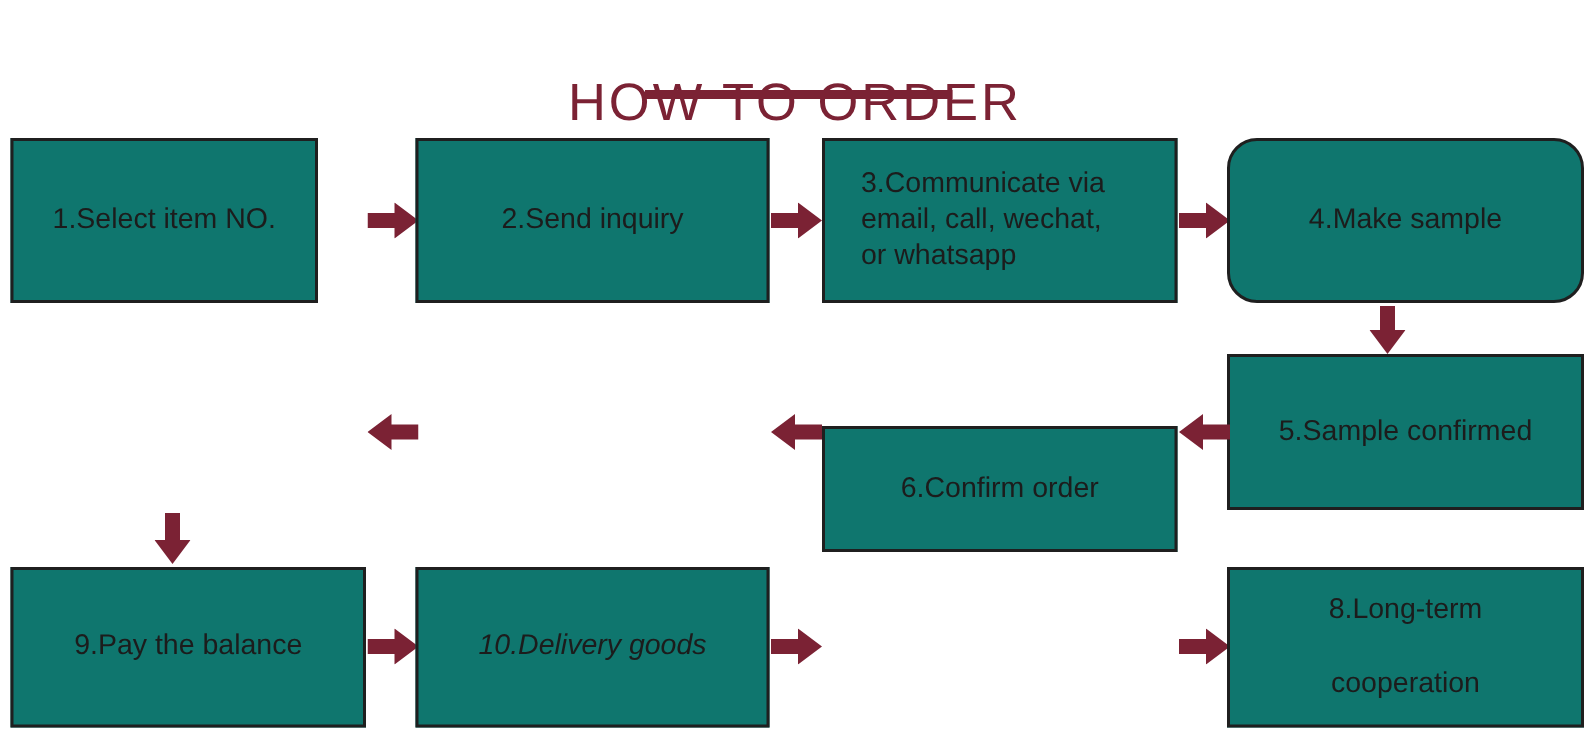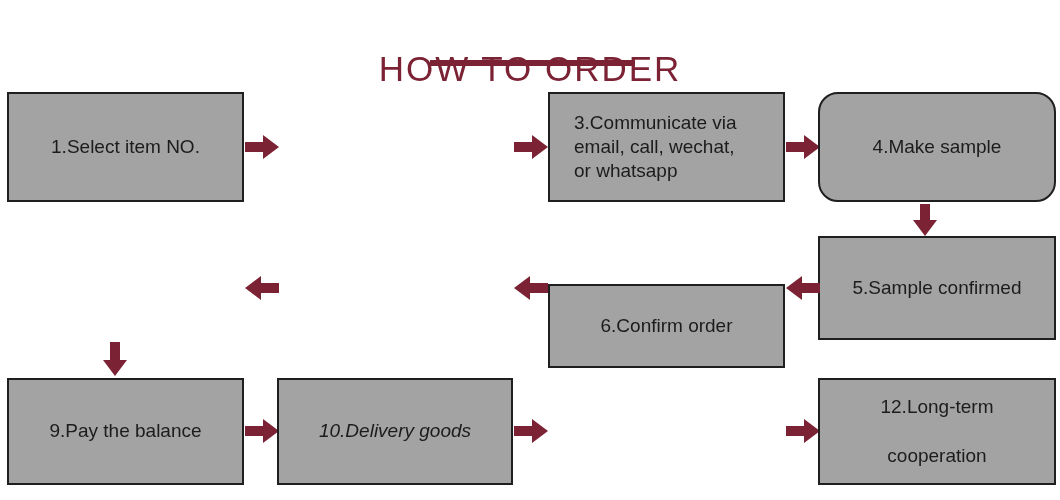--- a/index.html
+++ b/index.html
@@ -28,21 +28,21 @@
   }
   .title-underline {
     position: absolute;
     left: 430px; top: 60px;
     width: 205px; height: 6px;
     background: var(--accent);
   }
   .step {
     position: absolute;
     border: 2px solid var(--border);
-    background: #a3a3a3;
+    background: #0f766e;
     color: var(--ink);
     font-size: 19px;
     line-height: 1.28;
     display: flex;
     align-items: center;
     justify-content: center;
     text-align: center;
     white-space: pre-line;
     padding: 4px 8px;
   }
@@ -52,21 +52,21 @@
     padding-left: 24px;
   }
   .arrow {
     position: absolute;
     display: block;
   }
   .arrow svg { display: block; }
   .arrow polygon { fill: var(--accent); }
 
   
-  .b1  { left: 7px;   top: 92px;  width: 237px; height: 110px; }
+  .b1  { left: 7px;   top: 92px;  width: 205px; height: 110px; }
   .b2  { left: 277px; top: 92px;  width: 236px; height: 110px; }
   .b3  { left: 548px; top: 92px;  width: 237px; height: 110px; }
   .b4  { left: 818px; top: 92px;  width: 238px; height: 110px; border-radius: 20px; }
   
   .b8  { left: 7px;   top: 236px; width: 237px; height: 104px; }
   .b7  { left: 277px; top: 236px; width: 236px; height: 104px; }
   .b6  { left: 548px; top: 236px; width: 237px; height: 84px; margin-top: 48px; }
   .b5  { left: 818px; top: 236px; width: 238px; height: 104px; }
   
   .b9  { left: 7px;   top: 378px; width: 237px; height: 107px; text-align: right; }
@@ -98,20 +98,21 @@
 
   <div class="title">HOW TO ORDER</div>
   <div class="title-underline"></div>
 
   <div class="step b1"><span>1.Select item NO.</span></div>
   <span class="arrow ar1">
       <svg width="34" height="24" viewBox="0 0 34 24">
         <polygon points="0,7 18,7 18,0 34,12 18,24 18,17 0,17"></polygon>
       </svg>
     </span>
+  <div class="step b2"><span>2.Send inquiry</span></div>
   <span class="arrow ar2">
       <svg width="34" height="24" viewBox="0 0 34 24">
         <polygon points="0,7 18,7 18,0 34,12 18,24 18,17 0,17"></polygon>
       </svg>
     </span>
   <div class="step b3 left-align"><span>3.Communicate via
 email, call, wechat,
 or whatsapp</span></div>
   <span class="arrow ar3">
       <svg width="34" height="24" viewBox="0 0 34 24">
@@ -160,17 +161,17 @@
   <span class="arrow ar5">
       <svg width="34" height="24" viewBox="0 0 34 24">
         <polygon points="0,7 18,7 18,0 34,12 18,24 18,17 0,17"></polygon>
       </svg>
     </span>
   <span class="arrow ar6">
       <svg width="34" height="24" viewBox="0 0 34 24">
         <polygon points="0,7 18,7 18,0 34,12 18,24 18,17 0,17"></polygon>
       </svg>
     </span>
-  <div class="step b12"><span>12.Long-term
+  <div class="step b12"><span>8.Long-term
 
 cooperation</span></div>
 
 </div>
 
 </body></html>

